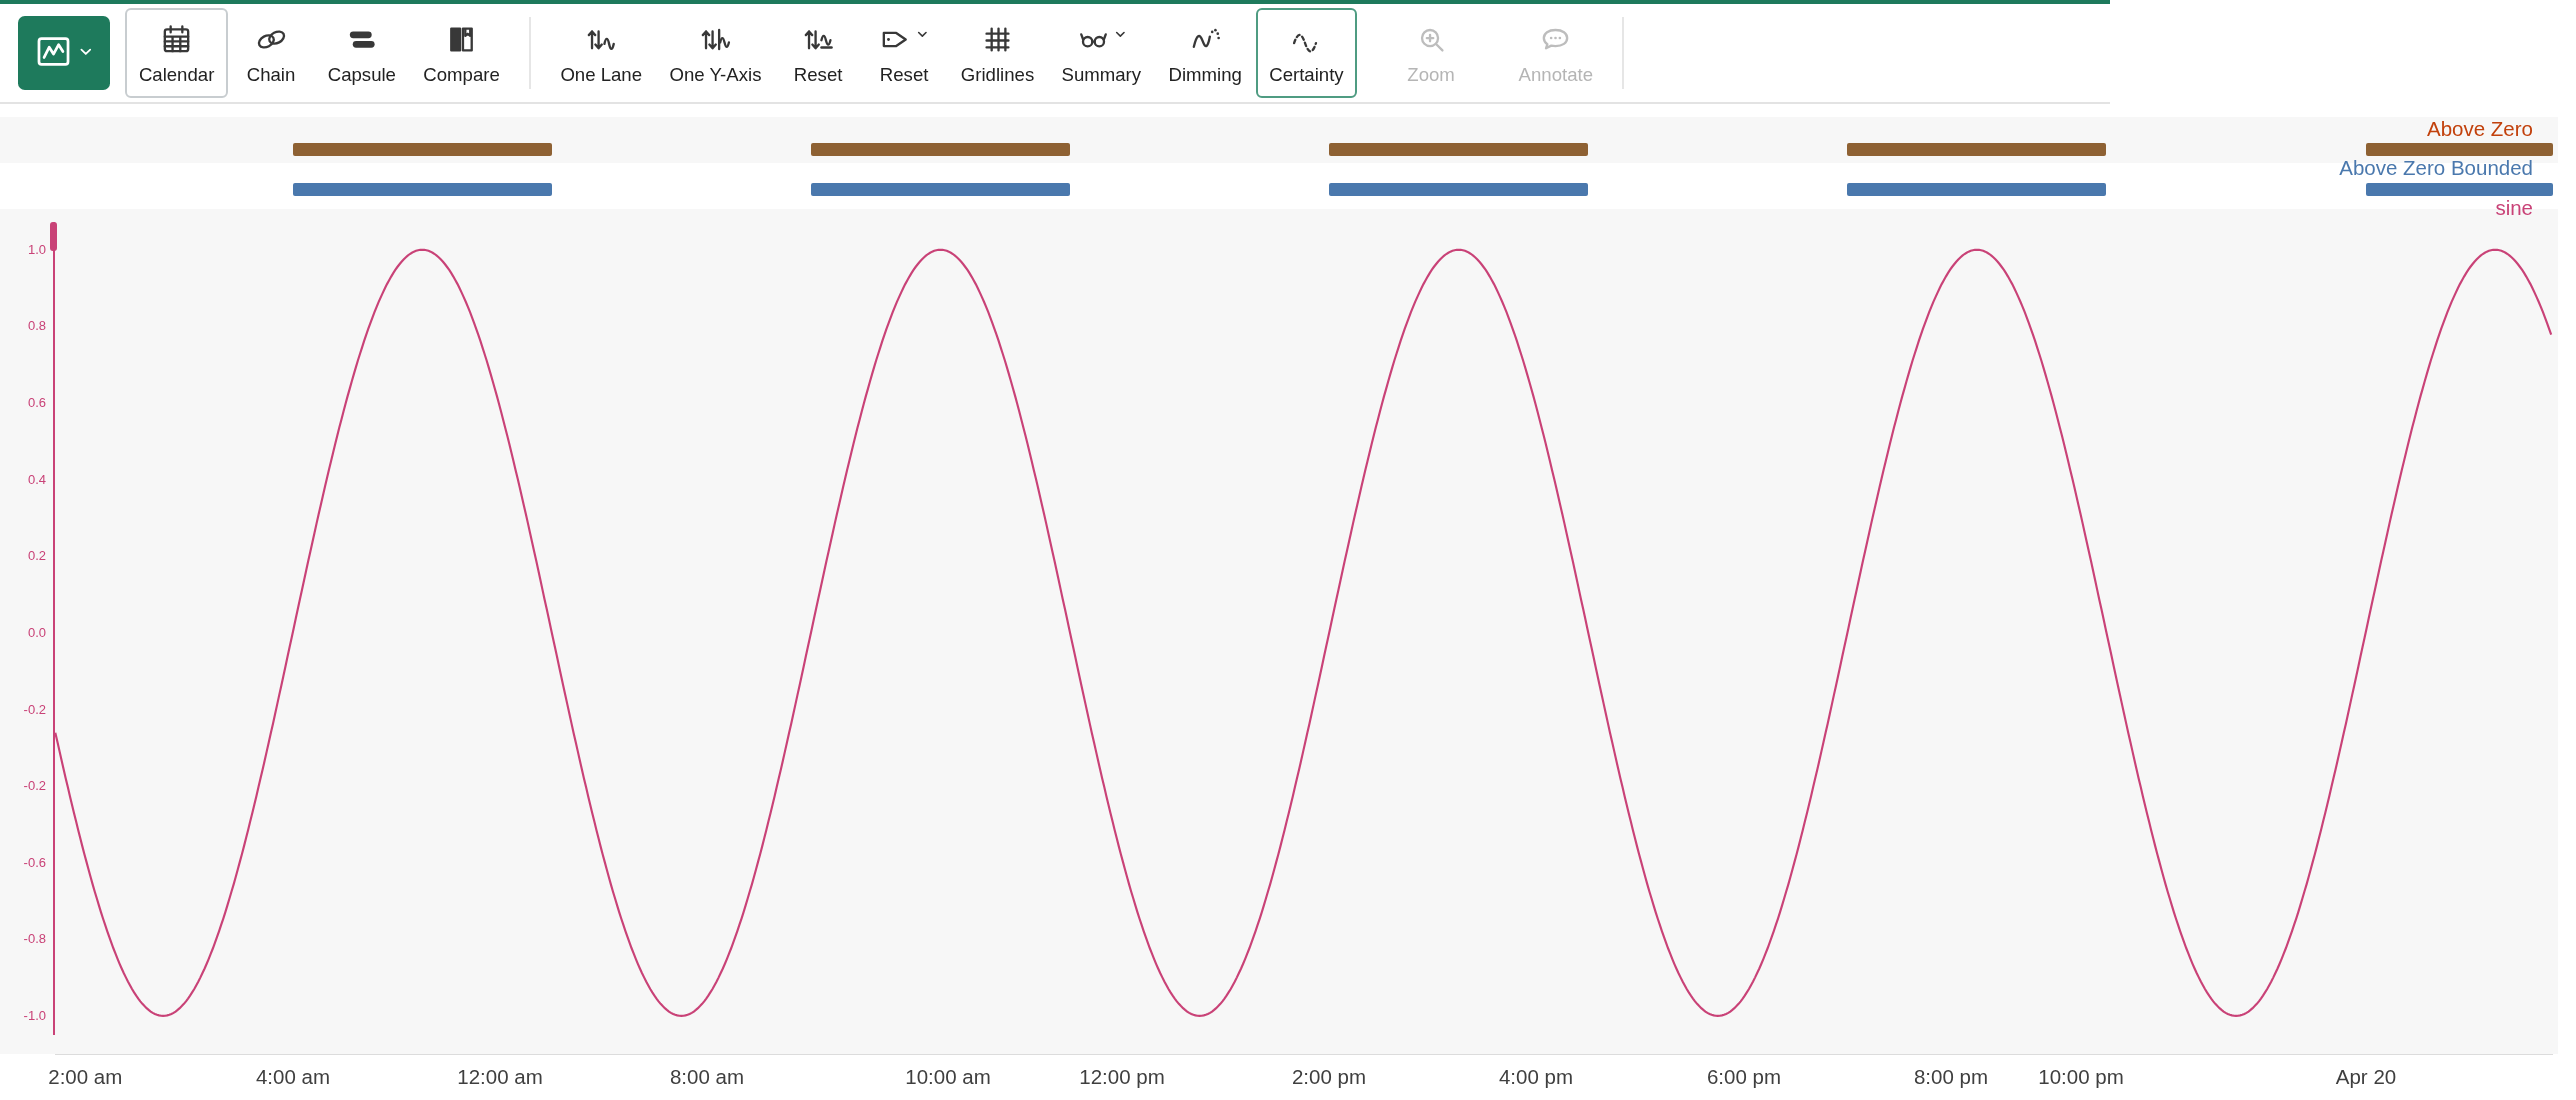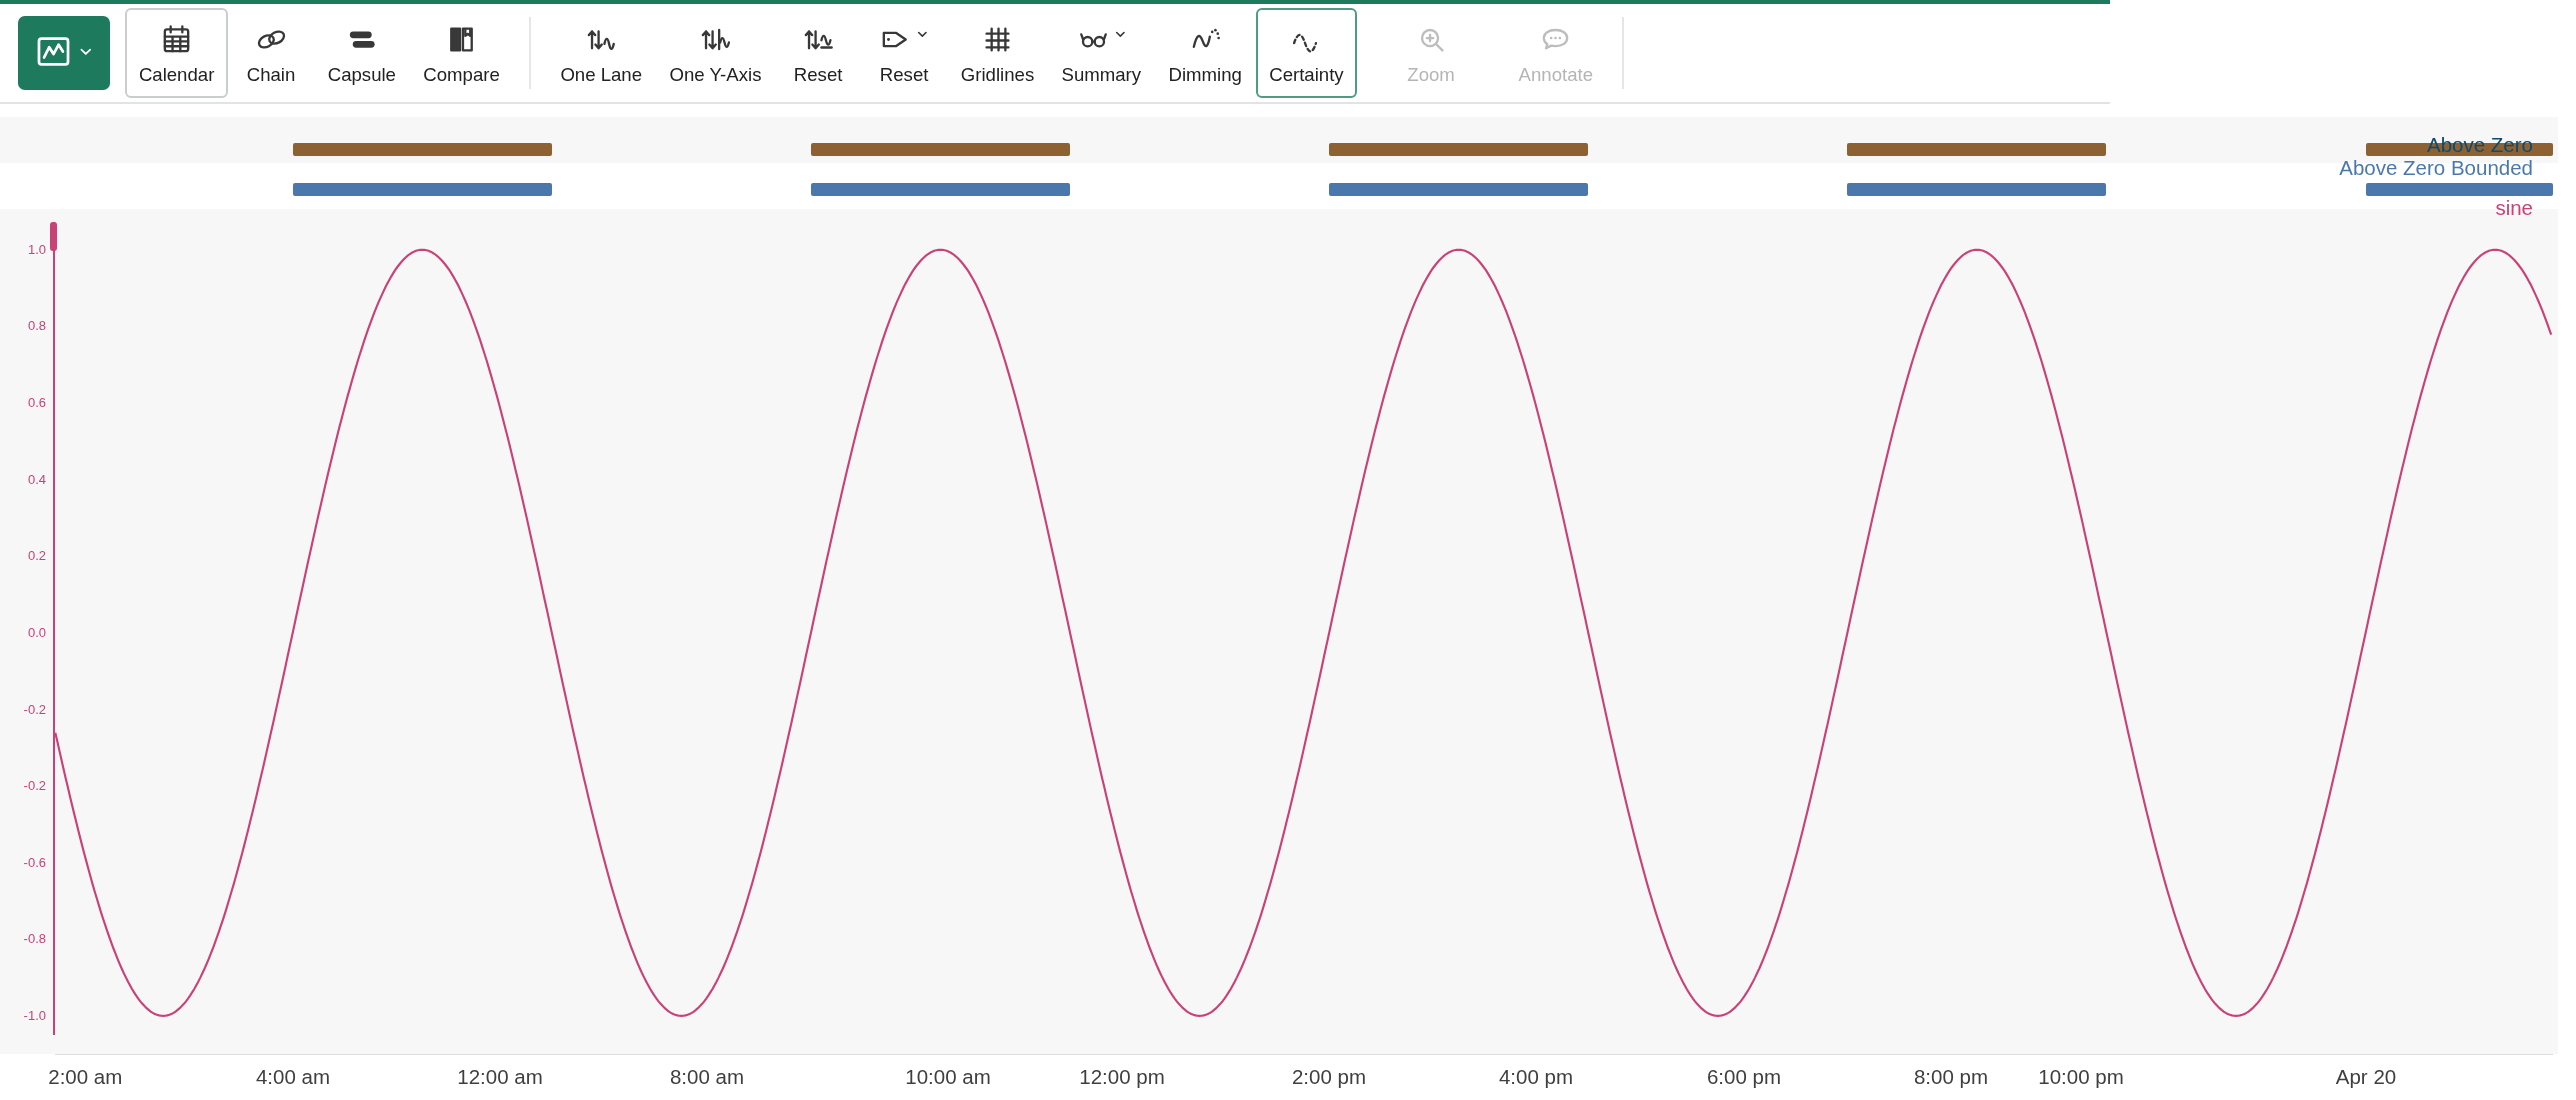--- a/index.html
+++ b/index.html
@@ -240,21 +240,21 @@
       <div class="cap" style="left: 811px; width: 259px; background: rgb(74, 120, 173);"></div>
       <div class="cap" style="left: 1329px; width: 259px; background: rgb(74, 120, 173);"></div>
       <div class="cap" style="left: 1847px; width: 259px; background: rgb(74, 120, 173);"></div>
       <div class="cap" style="left: 2366px; width: 187px; background: rgb(74, 120, 173);"></div>
     </div>
 
   <svg id="plot-svg" viewBox="0 0 2636 1020" width="2576" height="997">
     <path id="sine-path" fill="none" stroke-width="2.2" d="M56.6 643.2L58.8 652.7L60.9 662.1L63.0 671.5L65.1 680.7L67.2 689.9L69.4 698.9L71.5 707.9L73.6 716.8L75.7 725.5L77.9 734.1L80.0 742.7L82.1 751.0L84.2 759.3L86.3 767.4L88.5 775.4L90.6 783.2L92.7 790.9L94.8 798.4L96.9 805.7L99.1 812.9L101.2 819.9L103.3 826.8L105.4 833.4L107.6 839.9L109.7 846.2L111.8 852.2L113.9 858.1L116.0 863.8L118.2 869.3L120.3 874.6L122.4 879.7L124.5 884.5L126.6 889.1L128.8 893.6L130.9 897.8L133.0 901.7L135.1 905.5L137.2 909.0L139.4 912.3L141.5 915.3L143.6 918.1L145.7 920.7L147.9 923.0L150.0 925.1L152.1 926.9L154.2 928.6L156.3 929.9L158.5 931.0L160.6 931.9L162.7 932.5L164.8 932.9L166.9 933.0L169.1 932.9L171.2 932.5L173.3 931.9L175.4 931.0L177.6 929.9L179.7 928.6L181.8 926.9L183.9 925.1L186.0 923.0L188.2 920.7L190.3 918.1L192.4 915.3L194.5 912.3L196.6 909.0L198.8 905.5L200.9 901.7L203.0 897.8L205.1 893.6L207.2 889.1L209.4 884.5L211.5 879.7L213.6 874.6L215.7 869.3L217.9 863.8L220.0 858.1L222.1 852.2L224.2 846.2L226.3 839.9L228.5 833.4L230.6 826.8L232.7 819.9L234.8 812.9L236.9 805.7L239.1 798.4L241.2 790.9L243.3 783.2L245.4 775.4L247.6 767.4L249.7 759.3L251.8 751.0L253.9 742.7L256.0 734.1L258.2 725.5L260.3 716.8L262.4 707.9L264.5 698.9L266.6 689.9L268.8 680.7L270.9 671.5L273.0 662.1L275.1 652.7L277.2 643.2L279.4 633.7L281.5 624.1L283.6 614.5L285.7 604.8L287.9 595.0L290.0 585.2L292.1 575.4L294.2 565.6L296.3 555.8L298.5 545.9L300.6 536.1L302.7 526.2L304.8 516.4L306.9 506.6L309.1 496.8L311.2 487.0L313.3 477.2L315.4 467.5L317.6 457.9L319.7 448.3L321.8 438.8L323.9 429.3L326.0 419.9L328.2 410.5L330.3 401.3L332.4 392.1L334.5 383.1L336.6 374.1L338.8 365.2L340.9 356.5L343.0 347.9L345.1 339.3L347.2 331.0L349.4 322.7L351.5 314.6L353.6 306.6L355.7 298.8L357.9 291.1L360.0 283.6L362.1 276.3L364.2 269.1L366.3 262.1L368.5 255.2L370.6 248.6L372.7 242.1L374.8 235.8L376.9 229.8L379.1 223.9L381.2 218.2L383.3 212.7L385.4 207.4L387.5 202.3L389.7 197.5L391.8 192.9L393.9 188.4L396.0 184.2L398.2 180.3L400.3 176.5L402.4 173.0L404.5 169.7L406.6 166.7L408.8 163.9L410.9 161.3L413.0 159.0L415.1 156.9L417.2 155.1L419.4 153.4L421.5 152.1L423.6 151.0L425.7 150.1L427.9 149.5L430.0 149.1L432.1 149.0L434.2 149.1L436.3 149.5L438.5 150.1L440.6 151.0L442.7 152.1L444.8 153.4L446.9 155.1L449.1 156.9L451.2 159.0L453.3 161.3L455.4 163.9L457.5 166.7L459.7 169.7L461.8 173.0L463.9 176.5L466.0 180.3L468.2 184.2L470.3 188.4L472.4 192.9L474.5 197.5L476.6 202.3L478.8 207.4L480.9 212.7L483.0 218.2L485.1 223.9L487.2 229.8L489.4 235.8L491.5 242.1L493.6 248.6L495.7 255.2L497.9 262.1L500.0 269.1L502.1 276.3L504.2 283.6L506.3 291.1L508.5 298.8L510.6 306.6L512.7 314.6L514.8 322.7L516.9 331.0L519.1 339.3L521.2 347.9L523.3 356.5L525.4 365.2L527.5 374.1L529.7 383.1L531.8 392.1L533.9 401.3L536.0 410.5L538.2 419.9L540.3 429.3L542.4 438.8L544.5 448.3L546.6 457.9L548.8 467.5L550.9 477.2L553.0 487.0L555.1 496.8L557.2 506.6L559.4 516.4L561.5 526.2L563.6 536.1L565.7 545.9L567.9 555.8L570.0 565.6L572.1 575.4L574.2 585.2L576.3 595.0L578.5 604.8L580.6 614.5L582.7 624.1L584.8 633.7L586.9 643.2L589.1 652.7L591.2 662.1L593.3 671.5L595.4 680.7L597.5 689.9L599.7 698.9L601.8 707.9L603.9 716.8L606.0 725.5L608.2 734.1L610.3 742.7L612.4 751.0L614.5 759.3L616.6 767.4L618.8 775.4L620.9 783.2L623.0 790.9L625.1 798.4L627.2 805.7L629.4 812.9L631.5 819.9L633.6 826.8L635.7 833.4L637.9 839.9L640.0 846.2L642.1 852.2L644.2 858.1L646.3 863.8L648.5 869.3L650.6 874.6L652.7 879.7L654.8 884.5L656.9 889.1L659.1 893.6L661.2 897.8L663.3 901.7L665.4 905.5L667.5 909.0L669.7 912.3L671.8 915.3L673.9 918.1L676.0 920.7L678.2 923.0L680.3 925.1L682.4 926.9L684.5 928.6L686.6 929.9L688.8 931.0L690.9 931.9L693.0 932.5L695.1 932.9L697.2 933.0L699.4 932.9L701.5 932.5L703.6 931.9L705.7 931.0L707.9 929.9L710.0 928.6L712.1 926.9L714.2 925.1L716.3 923.0L718.5 920.7L720.6 918.1L722.7 915.3L724.8 912.3L726.9 909.0L729.1 905.5L731.2 901.7L733.3 897.8L735.4 893.6L737.5 889.1L739.7 884.5L741.8 879.7L743.9 874.6L746.0 869.3L748.2 863.8L750.3 858.1L752.4 852.2L754.5 846.2L756.6 839.9L758.8 833.4L760.9 826.8L763.0 819.9L765.1 812.9L767.2 805.7L769.4 798.4L771.5 790.9L773.6 783.2L775.7 775.4L777.9 767.4L780.0 759.3L782.1 751.0L784.2 742.7L786.3 734.1L788.5 725.5L790.6 716.8L792.7 707.9L794.8 698.9L796.9 689.9L799.1 680.7L801.2 671.5L803.3 662.1L805.4 652.7L807.5 643.2L809.7 633.7L811.8 624.1L813.9 614.5L816.0 604.8L818.2 595.0L820.3 585.2L822.4 575.4L824.5 565.6L826.6 555.8L828.8 545.9L830.9 536.1L833.0 526.2L835.1 516.4L837.2 506.6L839.4 496.8L841.5 487.0L843.6 477.2L845.7 467.5L847.9 457.9L850.0 448.3L852.1 438.8L854.2 429.3L856.3 419.9L858.5 410.5L860.6 401.3L862.7 392.1L864.8 383.1L866.9 374.1L869.1 365.2L871.2 356.5L873.3 347.9L875.4 339.3L877.5 331.0L879.7 322.7L881.8 314.6L883.9 306.6L886.0 298.8L888.2 291.1L890.3 283.6L892.4 276.3L894.5 269.1L896.6 262.1L898.8 255.2L900.9 248.6L903.0 242.1L905.1 235.8L907.2 229.8L909.4 223.9L911.5 218.2L913.6 212.7L915.7 207.4L917.8 202.3L920.0 197.5L922.1 192.9L924.2 188.4L926.3 184.2L928.5 180.3L930.6 176.5L932.7 173.0L934.8 169.7L936.9 166.7L939.1 163.9L941.2 161.3L943.3 159.0L945.4 156.9L947.5 155.1L949.7 153.4L951.8 152.1L953.9 151.0L956.0 150.1L958.2 149.5L960.3 149.1L962.4 149.0L964.5 149.1L966.6 149.5L968.8 150.1L970.9 151.0L973.0 152.1L975.1 153.4L977.2 155.1L979.4 156.9L981.5 159.0L983.6 161.3L985.7 163.9L987.8 166.7L990.0 169.7L992.1 173.0L994.2 176.5L996.3 180.3L998.5 184.2L1000.6 188.4L1002.7 192.9L1004.8 197.5L1006.9 202.3L1009.1 207.4L1011.2 212.7L1013.3 218.2L1015.4 223.9L1017.5 229.8L1019.7 235.8L1021.8 242.1L1023.9 248.6L1026.0 255.2L1028.2 262.1L1030.3 269.1L1032.4 276.3L1034.5 283.6L1036.6 291.1L1038.8 298.8L1040.9 306.6L1043.0 314.6L1045.1 322.7L1047.2 331.0L1049.4 339.3L1051.5 347.9L1053.6 356.5L1055.7 365.2L1057.8 374.1L1060.0 383.1L1062.1 392.1L1064.2 401.3L1066.3 410.5L1068.5 419.9L1070.6 429.3L1072.7 438.8L1074.8 448.3L1076.9 457.9L1079.1 467.5L1081.2 477.2L1083.3 487.0L1085.4 496.8L1087.5 506.6L1089.7 516.4L1091.8 526.2L1093.9 536.1L1096.0 545.9L1098.2 555.8L1100.3 565.6L1102.4 575.4L1104.5 585.2L1106.6 595.0L1108.8 604.8L1110.9 614.5L1113.0 624.1L1115.1 633.7L1117.2 643.2L1119.4 652.7L1121.5 662.1L1123.6 671.5L1125.7 680.7L1127.8 689.9L1130.0 698.9L1132.1 707.9L1134.2 716.8L1136.3 725.5L1138.5 734.1L1140.6 742.7L1142.7 751.0L1144.8 759.3L1146.9 767.4L1149.1 775.4L1151.2 783.2L1153.3 790.9L1155.4 798.4L1157.5 805.7L1159.7 812.9L1161.8 819.9L1163.9 826.8L1166.0 833.4L1168.2 839.9L1170.3 846.2L1172.4 852.2L1174.5 858.1L1176.6 863.8L1178.8 869.3L1180.9 874.6L1183.0 879.7L1185.1 884.5L1187.2 889.1L1189.4 893.6L1191.5 897.8L1193.6 901.7L1195.7 905.5L1197.8 909.0L1200.0 912.3L1202.1 915.3L1204.2 918.1L1206.3 920.7L1208.5 923.0L1210.6 925.1L1212.7 926.9L1214.8 928.6L1216.9 929.9L1219.1 931.0L1221.2 931.9L1223.3 932.5L1225.4 932.9L1227.5 933.0L1229.7 932.9L1231.8 932.5L1233.9 931.9L1236.0 931.0L1238.2 929.9L1240.3 928.6L1242.4 926.9L1244.5 925.1L1246.6 923.0L1248.8 920.7L1250.9 918.1L1253.0 915.3L1255.1 912.3L1257.2 909.0L1259.4 905.5L1261.5 901.7L1263.6 897.8L1265.7 893.6L1267.8 889.1L1270.0 884.5L1272.1 879.7L1274.2 874.6L1276.3 869.3L1278.5 863.8L1280.6 858.1L1282.7 852.2L1284.8 846.2L1286.9 839.9L1289.1 833.4L1291.2 826.8L1293.3 819.9L1295.4 812.9L1297.5 805.7L1299.7 798.4L1301.8 790.9L1303.9 783.2L1306.0 775.4L1308.2 767.4L1310.3 759.3L1312.4 751.0L1314.5 742.7L1316.6 734.1L1318.8 725.5L1320.9 716.8L1323.0 707.9L1325.1 698.9L1327.2 689.9L1329.4 680.7L1331.5 671.5L1333.6 662.1L1335.7 652.7L1337.8 643.2L1340.0 633.7L1342.1 624.1L1344.2 614.5L1346.3 604.8L1348.5 595.0L1350.6 585.2L1352.7 575.4L1354.8 565.6L1356.9 555.8L1359.1 545.9L1361.2 536.1L1363.3 526.2L1365.4 516.4L1367.5 506.6L1369.7 496.8L1371.8 487.0L1373.9 477.2L1376.0 467.5L1378.2 457.9L1380.3 448.3L1382.4 438.8L1384.5 429.3L1386.6 419.9L1388.8 410.5L1390.9 401.3L1393.0 392.1L1395.1 383.1L1397.2 374.1L1399.4 365.2L1401.5 356.5L1403.6 347.9L1405.7 339.3L1407.8 331.0L1410.0 322.7L1412.1 314.6L1414.2 306.6L1416.3 298.8L1418.5 291.1L1420.6 283.6L1422.7 276.3L1424.8 269.1L1426.9 262.1L1429.1 255.2L1431.2 248.6L1433.3 242.1L1435.4 235.8L1437.5 229.8L1439.7 223.9L1441.8 218.2L1443.9 212.7L1446.0 207.4L1448.1 202.3L1450.3 197.5L1452.4 192.9L1454.5 188.4L1456.6 184.2L1458.8 180.3L1460.9 176.5L1463.0 173.0L1465.1 169.7L1467.2 166.7L1469.4 163.9L1471.5 161.3L1473.6 159.0L1475.7 156.9L1477.8 155.1L1480.0 153.4L1482.1 152.1L1484.2 151.0L1486.3 150.1L1488.5 149.5L1490.6 149.1L1492.7 149.0L1494.8 149.1L1496.9 149.5L1499.1 150.1L1501.2 151.0L1503.3 152.1L1505.4 153.4L1507.5 155.1L1509.7 156.9L1511.8 159.0L1513.9 161.3L1516.0 163.9L1518.1 166.7L1520.3 169.7L1522.4 173.0L1524.5 176.5L1526.6 180.3L1528.8 184.2L1530.9 188.4L1533.0 192.9L1535.1 197.5L1537.2 202.3L1539.4 207.4L1541.5 212.7L1543.6 218.2L1545.7 223.9L1547.8 229.8L1550.0 235.8L1552.1 242.1L1554.2 248.6L1556.3 255.2L1558.5 262.1L1560.6 269.1L1562.7 276.3L1564.8 283.6L1566.9 291.1L1569.1 298.8L1571.2 306.6L1573.3 314.6L1575.4 322.7L1577.5 331.0L1579.7 339.3L1581.8 347.9L1583.9 356.5L1586.0 365.2L1588.1 374.1L1590.3 383.1L1592.4 392.1L1594.5 401.3L1596.6 410.5L1598.8 419.9L1600.9 429.3L1603.0 438.8L1605.1 448.3L1607.2 457.9L1609.4 467.5L1611.5 477.2L1613.6 487.0L1615.7 496.8L1617.8 506.6L1620.0 516.4L1622.1 526.2L1624.2 536.1L1626.3 545.9L1628.5 555.8L1630.6 565.6L1632.7 575.4L1634.8 585.2L1636.9 595.0L1639.1 604.8L1641.2 614.5L1643.3 624.1L1645.4 633.7L1647.5 643.2L1649.7 652.7L1651.8 662.1L1653.9 671.5L1656.0 680.7L1658.1 689.9L1660.3 698.9L1662.4 707.9L1664.5 716.8L1666.6 725.5L1668.8 734.1L1670.9 742.7L1673.0 751.0L1675.1 759.3L1677.2 767.4L1679.4 775.4L1681.5 783.2L1683.6 790.9L1685.7 798.4L1687.8 805.7L1690.0 812.9L1692.1 819.9L1694.2 826.8L1696.3 833.4L1698.5 839.9L1700.6 846.2L1702.7 852.2L1704.8 858.1L1706.9 863.8L1709.1 869.3L1711.2 874.6L1713.3 879.7L1715.4 884.5L1717.5 889.1L1719.7 893.6L1721.8 897.8L1723.9 901.7L1726.0 905.5L1728.1 909.0L1730.3 912.3L1732.4 915.3L1734.5 918.1L1736.6 920.7L1738.8 923.0L1740.9 925.1L1743.0 926.9L1745.1 928.6L1747.2 929.9L1749.4 931.0L1751.5 931.9L1753.6 932.5L1755.7 932.9L1757.8 933.0L1760.0 932.9L1762.1 932.5L1764.2 931.9L1766.3 931.0L1768.5 929.9L1770.6 928.6L1772.7 926.9L1774.8 925.1L1776.9 923.0L1779.1 920.7L1781.2 918.1L1783.3 915.3L1785.4 912.3L1787.5 909.0L1789.7 905.5L1791.8 901.7L1793.9 897.8L1796.0 893.6L1798.1 889.1L1800.3 884.5L1802.4 879.7L1804.5 874.6L1806.6 869.3L1808.8 863.8L1810.9 858.1L1813.0 852.2L1815.1 846.2L1817.2 839.9L1819.4 833.4L1821.5 826.8L1823.6 819.9L1825.7 812.9L1827.8 805.7L1830.0 798.4L1832.1 790.9L1834.2 783.2L1836.3 775.4L1838.5 767.4L1840.6 759.3L1842.7 751.0L1844.8 742.7L1846.9 734.1L1849.1 725.5L1851.2 716.8L1853.3 707.9L1855.4 698.9L1857.5 689.9L1859.7 680.7L1861.8 671.5L1863.9 662.1L1866.0 652.7L1868.1 643.2L1870.3 633.7L1872.4 624.1L1874.5 614.5L1876.6 604.8L1878.8 595.0L1880.9 585.2L1883.0 575.4L1885.1 565.6L1887.2 555.8L1889.4 545.9L1891.5 536.1L1893.6 526.2L1895.7 516.4L1897.8 506.6L1900.0 496.8L1902.1 487.0L1904.2 477.2L1906.3 467.5L1908.5 457.9L1910.6 448.3L1912.7 438.8L1914.8 429.3L1916.9 419.9L1919.1 410.5L1921.2 401.3L1923.3 392.1L1925.4 383.1L1927.5 374.1L1929.7 365.2L1931.8 356.5L1933.9 347.9L1936.0 339.3L1938.1 331.0L1940.3 322.7L1942.4 314.6L1944.5 306.6L1946.6 298.8L1948.8 291.1L1950.9 283.6L1953.0 276.3L1955.1 269.1L1957.2 262.1L1959.4 255.2L1961.5 248.6L1963.6 242.1L1965.7 235.8L1967.8 229.8L1970.0 223.9L1972.1 218.2L1974.2 212.7L1976.3 207.4L1978.4 202.3L1980.6 197.5L1982.7 192.9L1984.8 188.4L1986.9 184.2L1989.1 180.3L1991.2 176.5L1993.3 173.0L1995.4 169.7L1997.5 166.7L1999.7 163.9L2001.8 161.3L2003.9 159.0L2006.0 156.9L2008.1 155.1L2010.3 153.4L2012.4 152.1L2014.5 151.0L2016.6 150.1L2018.8 149.5L2020.9 149.1L2023.0 149.0L2025.1 149.1L2027.2 149.5L2029.4 150.1L2031.5 151.0L2033.6 152.1L2035.7 153.4L2037.8 155.1L2040.0 156.9L2042.1 159.0L2044.2 161.3L2046.3 163.9L2048.4 166.7L2050.6 169.7L2052.7 173.0L2054.8 176.5L2056.9 180.3L2059.1 184.2L2061.2 188.4L2063.3 192.9L2065.4 197.5L2067.5 202.3L2069.7 207.4L2071.8 212.7L2073.9 218.2L2076.0 223.9L2078.1 229.8L2080.3 235.8L2082.4 242.1L2084.5 248.6L2086.6 255.2L2088.8 262.1L2090.9 269.1L2093.0 276.3L2095.1 283.6L2097.2 291.1L2099.4 298.8L2101.5 306.6L2103.6 314.6L2105.7 322.7L2107.8 331.0L2110.0 339.3L2112.1 347.9L2114.2 356.5L2116.3 365.2L2118.4 374.1L2120.6 383.1L2122.7 392.1L2124.8 401.3L2126.9 410.5L2129.1 419.9L2131.2 429.3L2133.3 438.8L2135.4 448.3L2137.5 457.9L2139.7 467.5L2141.8 477.2L2143.9 487.0L2146.0 496.8L2148.1 506.6L2150.3 516.4L2152.4 526.2L2154.5 536.1L2156.6 545.9L2158.8 555.8L2160.9 565.6L2163.0 575.4L2165.1 585.2L2167.2 595.0L2169.4 604.8L2171.5 614.5L2173.6 624.1L2175.7 633.7L2177.8 643.2L2180.0 652.7L2182.1 662.1L2184.2 671.5L2186.3 680.7L2188.4 689.9L2190.6 698.9L2192.7 707.9L2194.8 716.8L2196.9 725.5L2199.1 734.1L2201.2 742.7L2203.3 751.0L2205.4 759.3L2207.5 767.4L2209.7 775.4L2211.8 783.2L2213.9 790.9L2216.0 798.4L2218.1 805.7L2220.3 812.9L2222.4 819.9L2224.5 826.8L2226.6 833.4L2228.8 839.9L2230.9 846.2L2233.0 852.2L2235.1 858.1L2237.2 863.8L2239.4 869.3L2241.5 874.6L2243.6 879.7L2245.7 884.5L2247.8 889.1L2250.0 893.6L2252.1 897.8L2254.2 901.7L2256.3 905.5L2258.4 909.0L2260.6 912.3L2262.7 915.3L2264.8 918.1L2266.9 920.7L2269.1 923.0L2271.2 925.1L2273.3 926.9L2275.4 928.6L2277.5 929.9L2279.7 931.0L2281.8 931.9L2283.9 932.5L2286.0 932.9L2288.1 933.0L2290.3 932.9L2292.4 932.5L2294.5 931.9L2296.6 931.0L2298.8 929.9L2300.9 928.6L2303.0 926.9L2305.1 925.1L2307.2 923.0L2309.4 920.7L2311.5 918.1L2313.6 915.3L2315.7 912.3L2317.8 909.0L2320.0 905.5L2322.1 901.7L2324.2 897.8L2326.3 893.6L2328.4 889.1L2330.6 884.5L2332.7 879.7L2334.8 874.6L2336.9 869.3L2339.1 863.8L2341.2 858.1L2343.3 852.2L2345.4 846.2L2347.5 839.9L2349.7 833.4L2351.8 826.8L2353.9 819.9L2356.0 812.9L2358.1 805.7L2360.3 798.4L2362.4 790.9L2364.5 783.2L2366.6 775.4L2368.8 767.4L2370.9 759.3L2373.0 751.0L2375.1 742.7L2377.2 734.1L2379.4 725.5L2381.5 716.8L2383.6 707.9L2385.7 698.9L2387.8 689.9L2390.0 680.7L2392.1 671.5L2394.2 662.1L2396.3 652.7L2398.4 643.2L2400.6 633.7L2402.7 624.1L2404.8 614.5L2406.9 604.8L2409.1 595.0L2411.2 585.2L2413.3 575.4L2415.4 565.6L2417.5 555.8L2419.7 545.9L2421.8 536.1L2423.9 526.2L2426.0 516.4L2428.1 506.6L2430.3 496.8L2432.4 487.0L2434.5 477.2L2436.6 467.5L2438.8 457.9L2440.9 448.3L2443.0 438.8L2445.1 429.3L2447.2 419.9L2449.4 410.5L2451.5 401.3L2453.6 392.1L2455.7 383.1L2457.8 374.1L2460.0 365.2L2462.1 356.5L2464.2 347.9L2466.3 339.3L2468.4 331.0L2470.6 322.7L2472.7 314.6L2474.8 306.6L2476.9 298.8L2479.1 291.1L2481.2 283.6L2483.3 276.3L2485.4 269.1L2487.5 262.1L2489.7 255.2L2491.8 248.6L2493.9 242.1L2496.0 235.8L2498.1 229.8L2500.3 223.9L2502.4 218.2L2504.5 212.7L2506.6 207.4L2508.7 202.3L2510.9 197.5L2513.0 192.9L2515.1 188.4L2517.2 184.2L2519.4 180.3L2521.5 176.5L2523.6 173.0L2525.7 169.7L2527.8 166.7L2530.0 163.9L2532.1 161.3L2534.2 159.0L2536.3 156.9L2538.4 155.1L2540.6 153.4L2542.7 152.1L2544.8 151.0L2546.9 150.1L2549.1 149.5L2551.2 149.1L2553.3 149.0L2555.4 149.1L2557.5 149.5L2559.7 150.1L2561.8 151.0L2563.9 152.1L2566.0 153.4L2568.1 155.1L2570.3 156.9L2572.4 159.0L2574.5 161.3L2576.6 163.9L2578.7 166.7L2580.9 169.7L2583.0 173.0L2585.1 176.5L2587.2 180.3L2589.4 184.2L2591.5 188.4L2593.6 192.9L2595.7 197.5L2597.8 202.3L2600.0 207.4L2602.1 212.7L2604.2 218.2L2606.3 223.9L2608.4 229.8L2610.6 235.8" stroke="#C94277"></path>
   </svg>
 
-  <div class="legend" id="leg-0" style="color: #0c4a6e; margin-top: 16px;">Above Zero</div>
+  <div class="legend" id="leg-0" style="color: #c2410c;">Above Zero</div>
   <div class="legend" id="leg-1" style="color: rgb(74, 120, 173);">Above Zero Bounded</div>
   <div class="legend" id="leg-2" style="color: rgb(201, 66, 119);">sine</div>
 
   <div id="y-ticks" style="color: rgb(201, 66, 119);">
       <div class="ytick" style="top: 134px;">1.0</div>
       <div class="ytick" style="top: 210px;">0.8</div>
       <div class="ytick" style="top: 287px;">0.6</div>
       <div class="ytick" style="top: 364px;">0.4</div>
       <div class="ytick" style="top: 440px;">0.2</div>
       <div class="ytick" style="top: 517px;">0.0</div>

